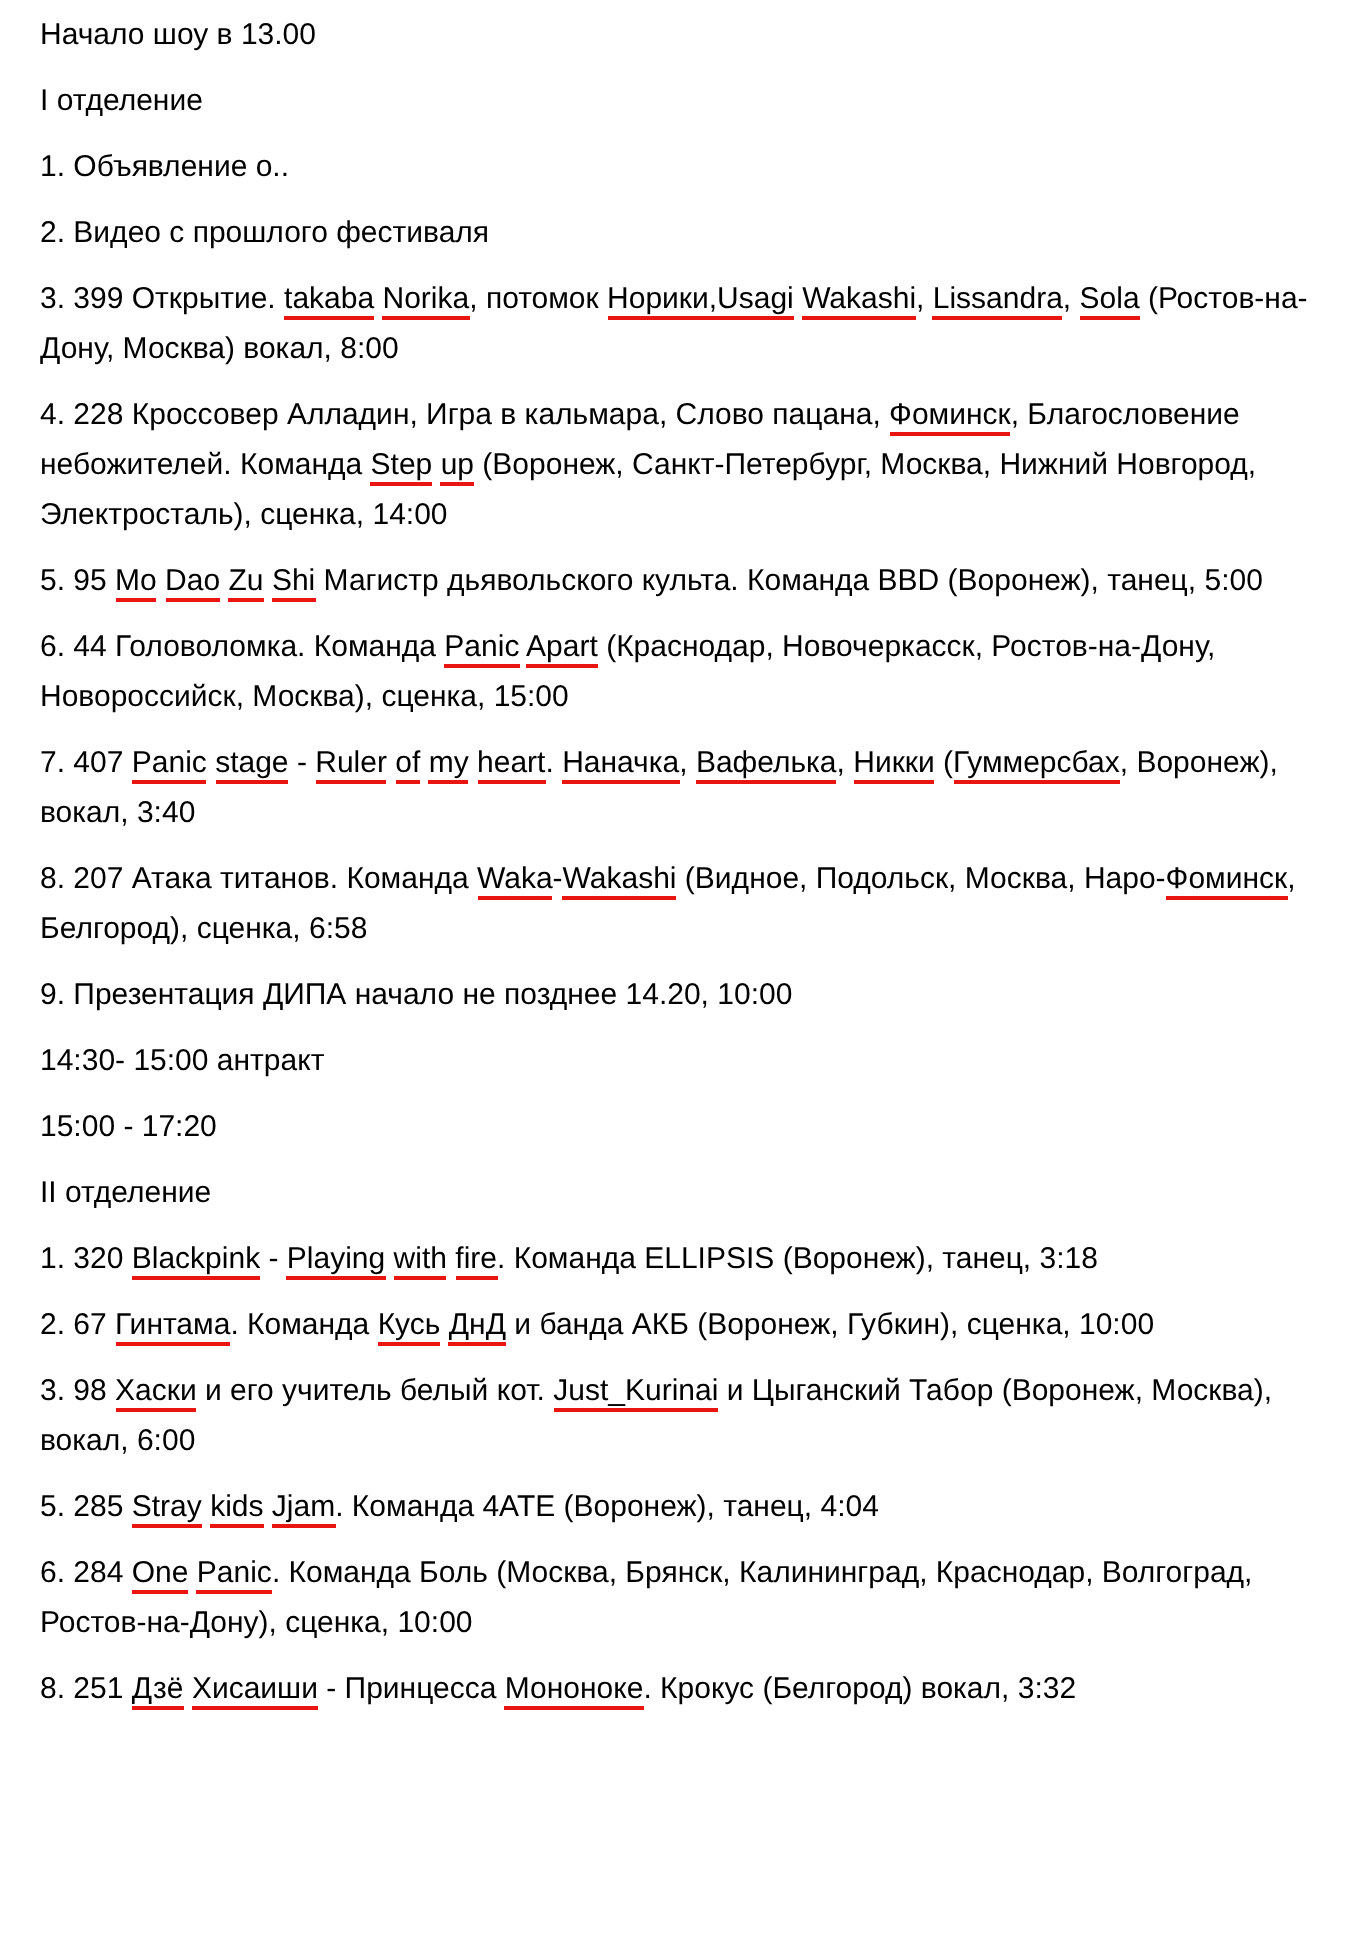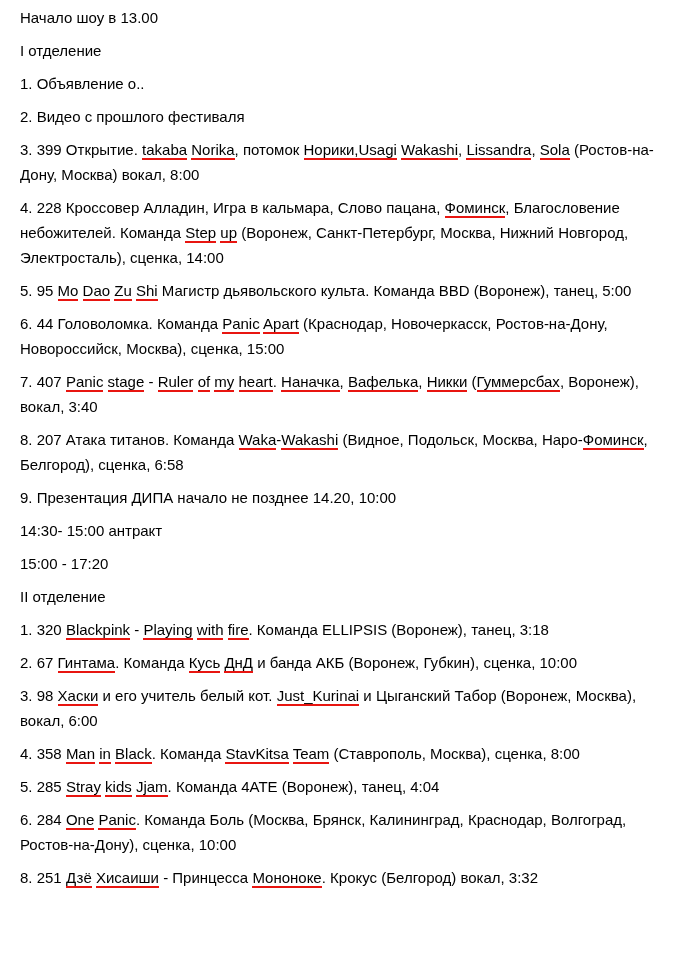--- a/index.html
+++ b/index.html
@@ -93,23 +93,20 @@
         <span class="line">1. 320 <span class="miss">Blackpink</span> - <span class="miss">Playing</span> <span class="miss">with</span> <span class="miss">fire</span>. Команда ELLIPSIS (Воронеж), танец, 3:18</span>
       </p>
       <p>
         <span class="line">2. 67 <span class="miss">Гинтама</span>. Команда <span class="miss">Кусь</span> <span class="miss">ДнД</span> и банда АКБ (Воронеж, Губкин), сценка, 10:00</span>
       </p>
       <p>
         <span class="line">3. 98 <span class="miss">Хаски</span> и его учитель белый кот. <span class="miss">Just_Kurinai</span> и Цыганский Табор (Воронеж, Москва),</span>
         <span class="line">вокал, 6:00</span>
       </p>
       <p>
-        <span class="line">4. 358 <span class="miss">Man</span> <span class="miss">in</span> <span class="miss">Black</span>. Команда <span class="miss">StavKitsa</span> <span class="miss">Team</span> (Ставрополь, Москва), сценка, 8:00</span>
-      </p>
-      <p>
         <span class="line">5. 285 <span class="miss">Stray</span> <span class="miss">kids</span> <span class="miss">Jjam</span>. Команда 4ATE (Воронеж), танец, 4:04</span>
       </p>
       <p>
         <span class="line">6. 284 <span class="miss">One</span> <span class="miss">Panic</span>. Команда Боль (Москва, Брянск, Калининград, Краснодар, Волгоград,</span>
         <span class="line">Ростов-на-Дону), сценка, 10:00</span>
       </p>
       <p>
         <span class="line">8. 251 <span class="miss">Дзё</span> <span class="miss">Хисаиши</span> - Принцесса <span class="miss">Мононоке</span>. Крокус (Белгород) вокал, 3:32</span>
       </p>
     </div>

